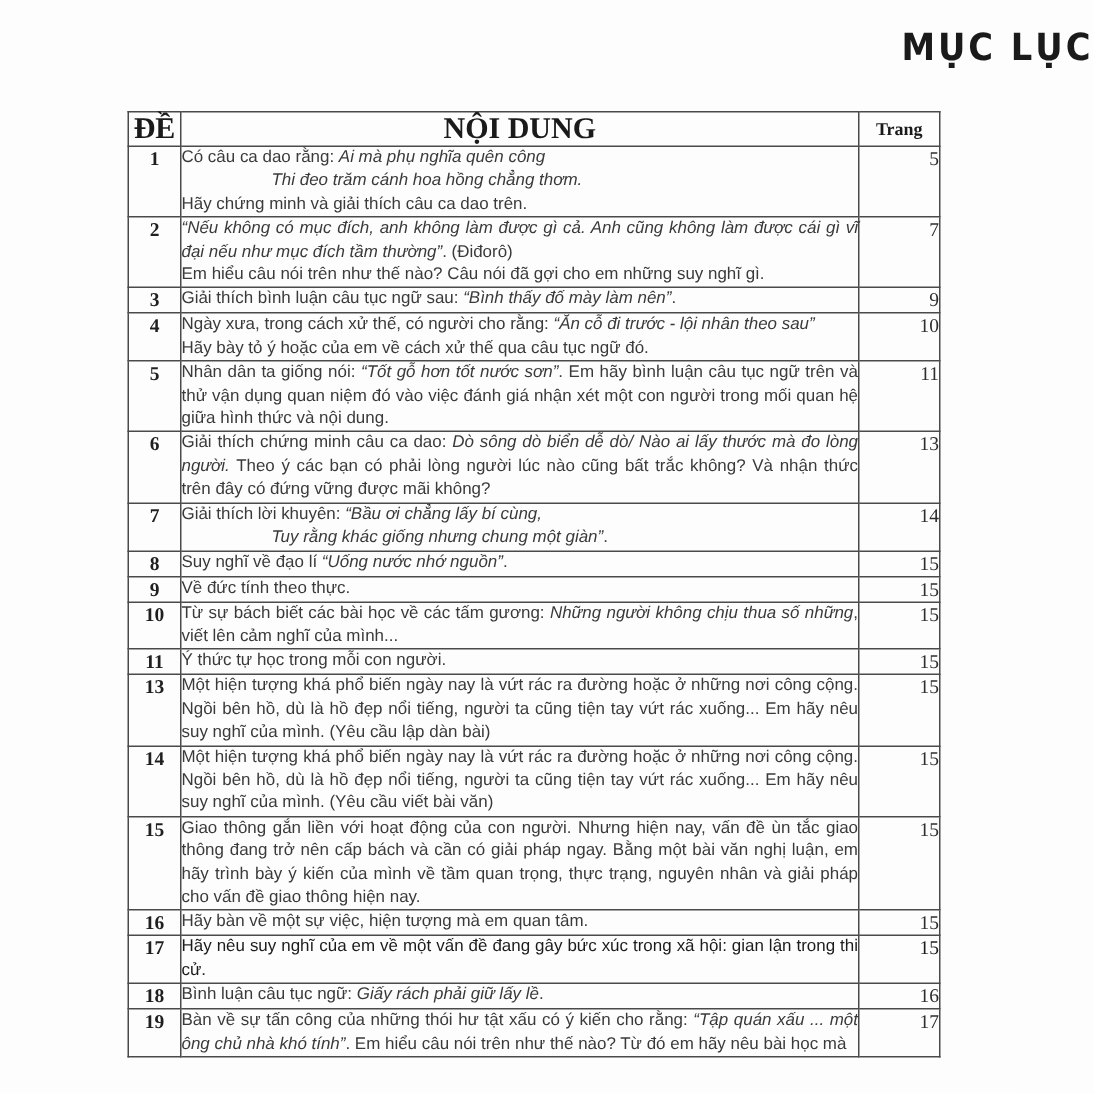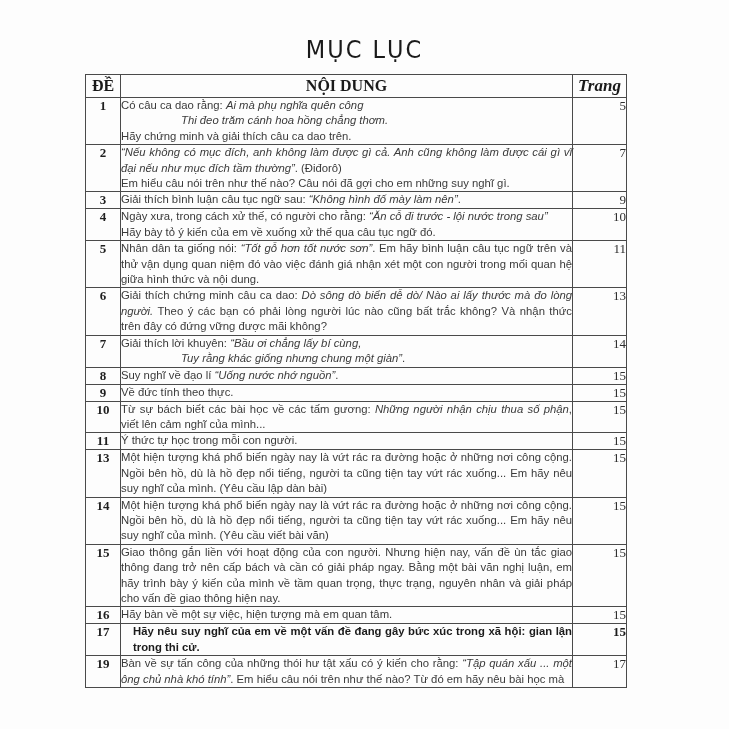--- a/index.html
+++ b/index.html
@@ -15,28 +15,28 @@
     overflow: hidden;
     position: relative;
   }
   .page {
     position: relative;
     width: 729px;
     height: 729px;
     background: #fdfdfd;
   }
   .page-title {
-    text-align: center;
+    text-align: right;
     font-family: "DejaVu Sans", sans-serif;
-    font-weight: normal;
+    font-weight: bold;
     font-size: 25px;
     letter-spacing: 2px;
     color: #1a1a1a;
     margin: 0;
-    padding-top: 36px;
+    padding-top: 18px;
     padding-bottom: 0;
     line-height: 1.1;
     font-stretch: condensed;
   }
   .toc-wrap {
     position: absolute;
     left: 85px;
     top: 74px;
     width: 541px;
   }
@@ -48,27 +48,27 @@
   table.toc td, table.toc th {
     border: 1px solid #4a4a4a;
     vertical-align: top;
     padding: 0;
   }
   
   th.h-de, th.h-noidung, th.h-trang {
     font-family: "Liberation Serif", serif;
     text-align: center;
     font-weight: bold;
-    font-size: 16px;
+    font-size: 20px;
     color: #1a1a1a;
     height: 22px;
     line-height: 22px;
     padding: 0 2px;
   }
-  th.h-trang { font-style: italic; font-size: 17px; }
+  th.h-trang { font-size: 12px; }
 
   col.c-de    { width: 35px; }
   col.c-noi   { width: 452px; }
   col.c-trang { width: 54px; }
 
   td.de {
     text-align: center;
     vertical-align: middle;
     font-family: "Liberation Serif", serif;
     font-weight: bold;
@@ -86,21 +86,21 @@
     font-family: "Liberation Sans", sans-serif;
   }
   td.trang {
     text-align: right;
     vertical-align: top;
     font-family: "Liberation Serif", serif;
     font-size: 13px;
     color: #2e2e2e;
     padding: 3px 8px 0 0;
   }
-  td.noidung.bold, td.trang.bold { font-weight: bold; color: #1b1b1b; padding-left: 12px; }
+  td.noidung.bold, td.trang.bold { font-weight: normal; color: #1b1b1b; }
 
   .it { font-style: italic; }
   .indent { display: block; padding-left: 60px; }
   .ln { display: block; }
 </style>
 </head>
 <body>
 
 <div class="page">
 
@@ -134,29 +134,29 @@
             <td class="de">2</td>
             <td class="noidung">
               <span class="ln"><span class="it">“Nếu không có mục đích, anh không làm được gì cả. Anh cũng không làm được cái gì vĩ đại nếu như mục đích tầm thường”</span><span>. (Điđorô)</span></span>
               <span class="ln"><span>Em hiểu câu nói trên như thế nào? Câu nói đã gợi cho em những suy nghĩ gì.</span></span>
             </td>
             <td class="trang">7</td>
           </tr>
           <tr>
             <td class="de">3</td>
             <td class="noidung">
-              <span class="ln"><span>Giải thích bình luận câu tục ngữ sau: </span><span class="it">“Không hình đố mày làm nên”</span><span>.</span></span>
+              <span class="ln"><span>Giải thích bình luận câu tục ngữ sau: </span><span class="it">“Bình thấy đố mày làm nên”</span><span>.</span></span>
             </td>
             <td class="trang">9</td>
           </tr>
           <tr>
             <td class="de">4</td>
             <td class="noidung">
-              <span class="ln"><span>Ngày xưa, trong cách xử thế, có người cho rằng: </span><span class="it">“Ăn cỗ đi trước - lội nước trong sau”</span></span>
-              <span class="ln"><span>Hãy bày tỏ ý kiến của em về xuống xử thế qua câu tục ngữ đó.</span></span>
+              <span class="ln"><span>Ngày xưa, trong cách xử thế, có người cho rằng: </span><span class="it">“Ăn cỗ đi trước - lội nhân theo sau”</span></span>
+              <span class="ln"><span>Hãy bày tỏ ý hoặc của em về cách xử thế qua câu tục ngữ đó.</span></span>
             </td>
             <td class="trang">10</td>
           </tr>
           <tr>
             <td class="de">5</td>
             <td class="noidung">
               <span class="ln"><span>Nhân dân ta giống nói: </span><span class="it">“Tốt gỗ hơn tốt nước sơn”</span><span>. Em hãy bình luận câu tục ngữ trên và thử vận dụng quan niệm đó vào việc đánh giá nhận xét một con người trong mối quan hệ giữa hình thức và nội dung.</span></span>
             </td>
             <td class="trang">11</td>
           </tr>
@@ -185,21 +185,21 @@
           <tr>
             <td class="de">9</td>
             <td class="noidung">
               <span class="ln"><span>Về đức tính theo thực.</span></span>
             </td>
             <td class="trang">15</td>
           </tr>
           <tr>
             <td class="de">10</td>
             <td class="noidung">
-              <span class="ln"><span>Từ sự bách biết các bài học về các tấm gương: </span><span class="it">Những người nhận chịu thua số phận</span><span>, viết lên cảm nghĩ của mình...</span></span>
+              <span class="ln"><span>Từ sự bách biết các bài học về các tấm gương: </span><span class="it">Những người không chịu thua số những</span><span>, viết lên cảm nghĩ của mình...</span></span>
             </td>
             <td class="trang">15</td>
           </tr>
           <tr>
             <td class="de">11</td>
             <td class="noidung">
               <span class="ln"><span>Ý thức tự học trong mỗi con người.</span></span>
             </td>
             <td class="trang">15</td>
           </tr>
@@ -232,20 +232,27 @@
             <td class="trang">15</td>
           </tr>
           <tr>
             <td class="de">17</td>
             <td class="noidung bold">
               <span class="ln"><span>Hãy nêu suy nghĩ của em về một vấn đề đang gây bức xúc trong xã hội: gian lận trong thi cử.</span></span>
             </td>
             <td class="trang bold">15</td>
           </tr>
           <tr>
+            <td class="de">18</td>
+            <td class="noidung">
+              <span class="ln"><span>Bình luận câu tục ngữ: </span><span class="it">Giấy rách phải giữ lấy lề</span><span>.</span></span>
+            </td>
+            <td class="trang">16</td>
+          </tr>
+          <tr>
             <td class="de">19</td>
             <td class="noidung">
               <span class="ln"><span>Bàn về sự tấn công của những thói hư tật xấu có ý kiến cho rằng: </span><span class="it">“Tập quán xấu ... một ông chủ nhà khó tính”</span><span>. Em hiểu câu nói trên như thế nào? Từ đó em hãy nêu bài học mà</span></span>
             </td>
             <td class="trang">17</td>
           </tr>
         </tbody>
     </table>
   </div>
 

